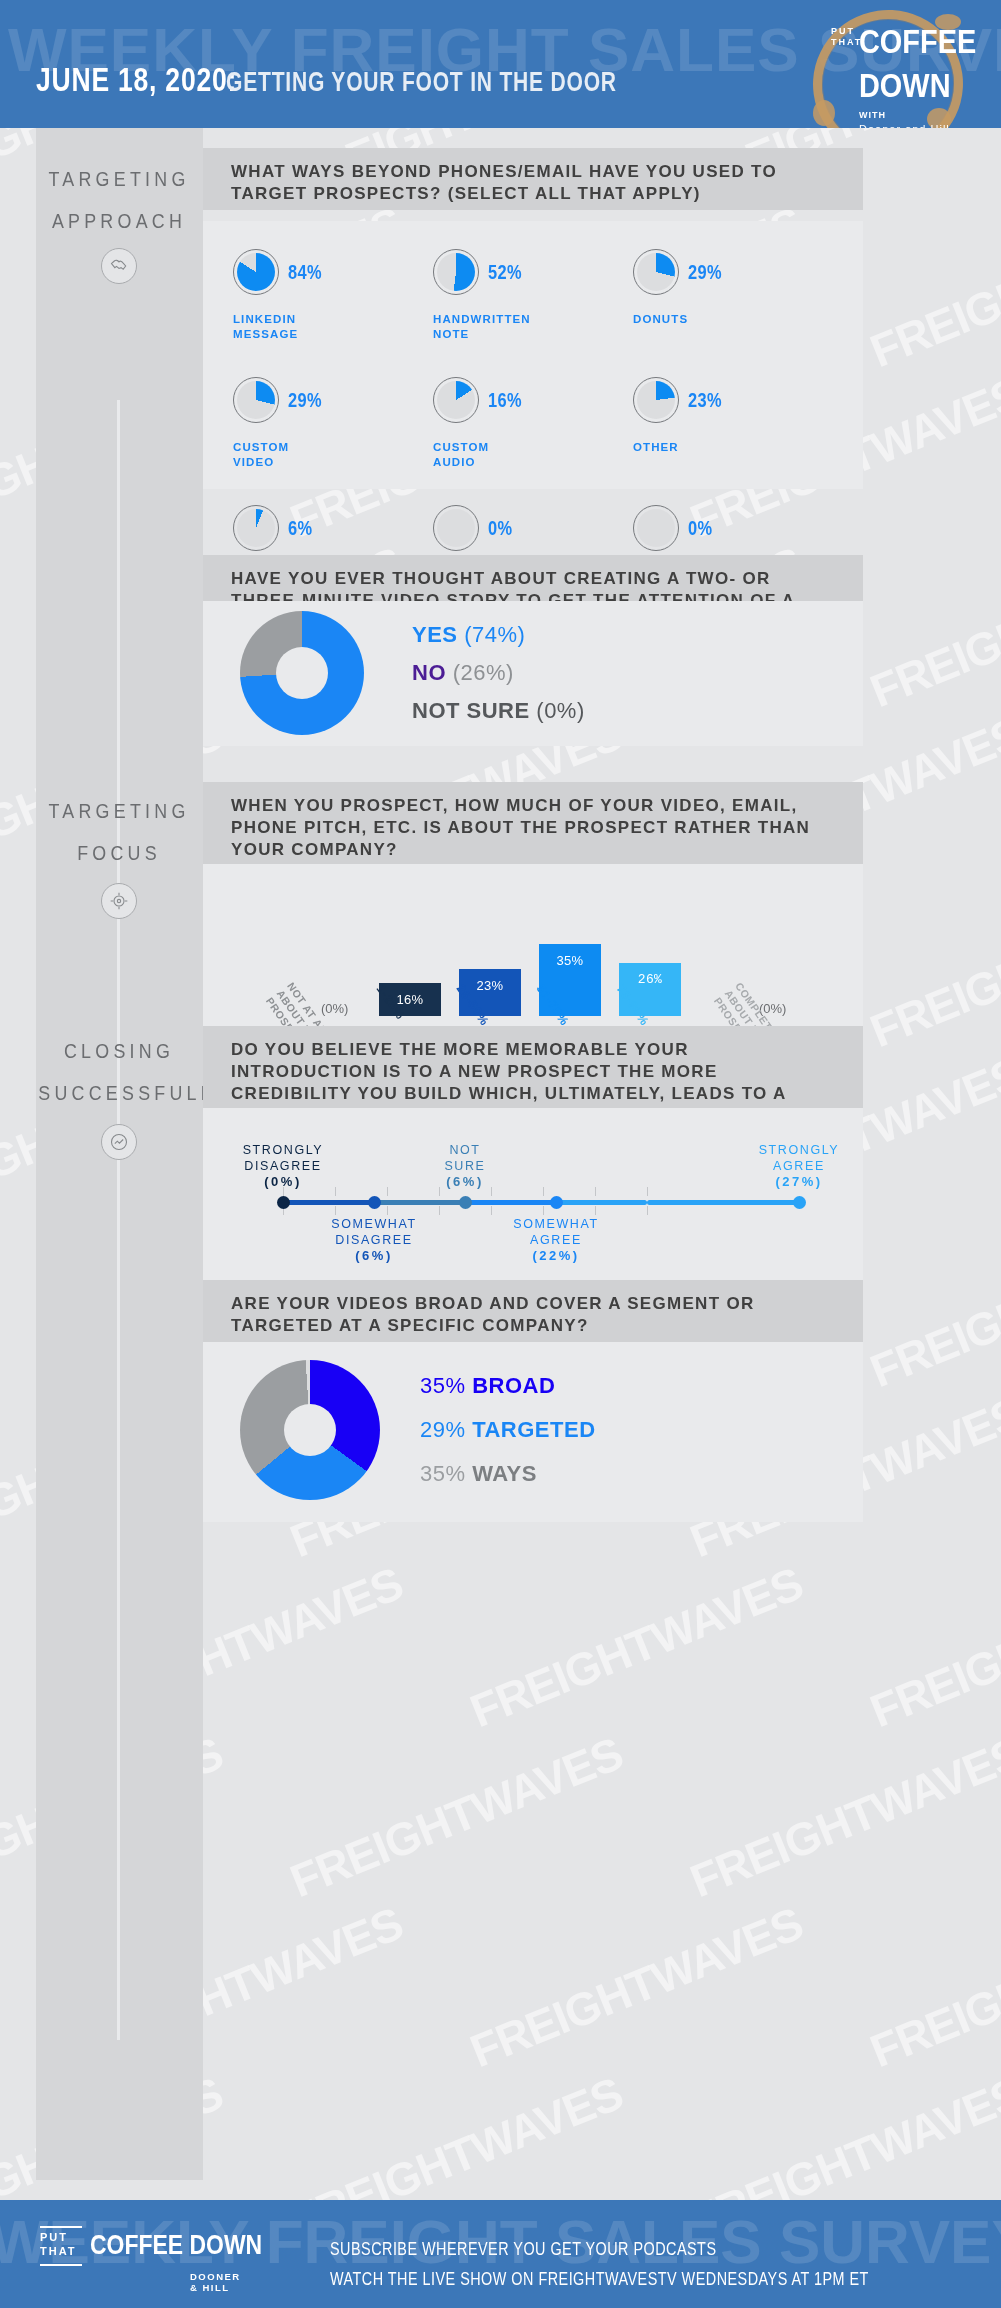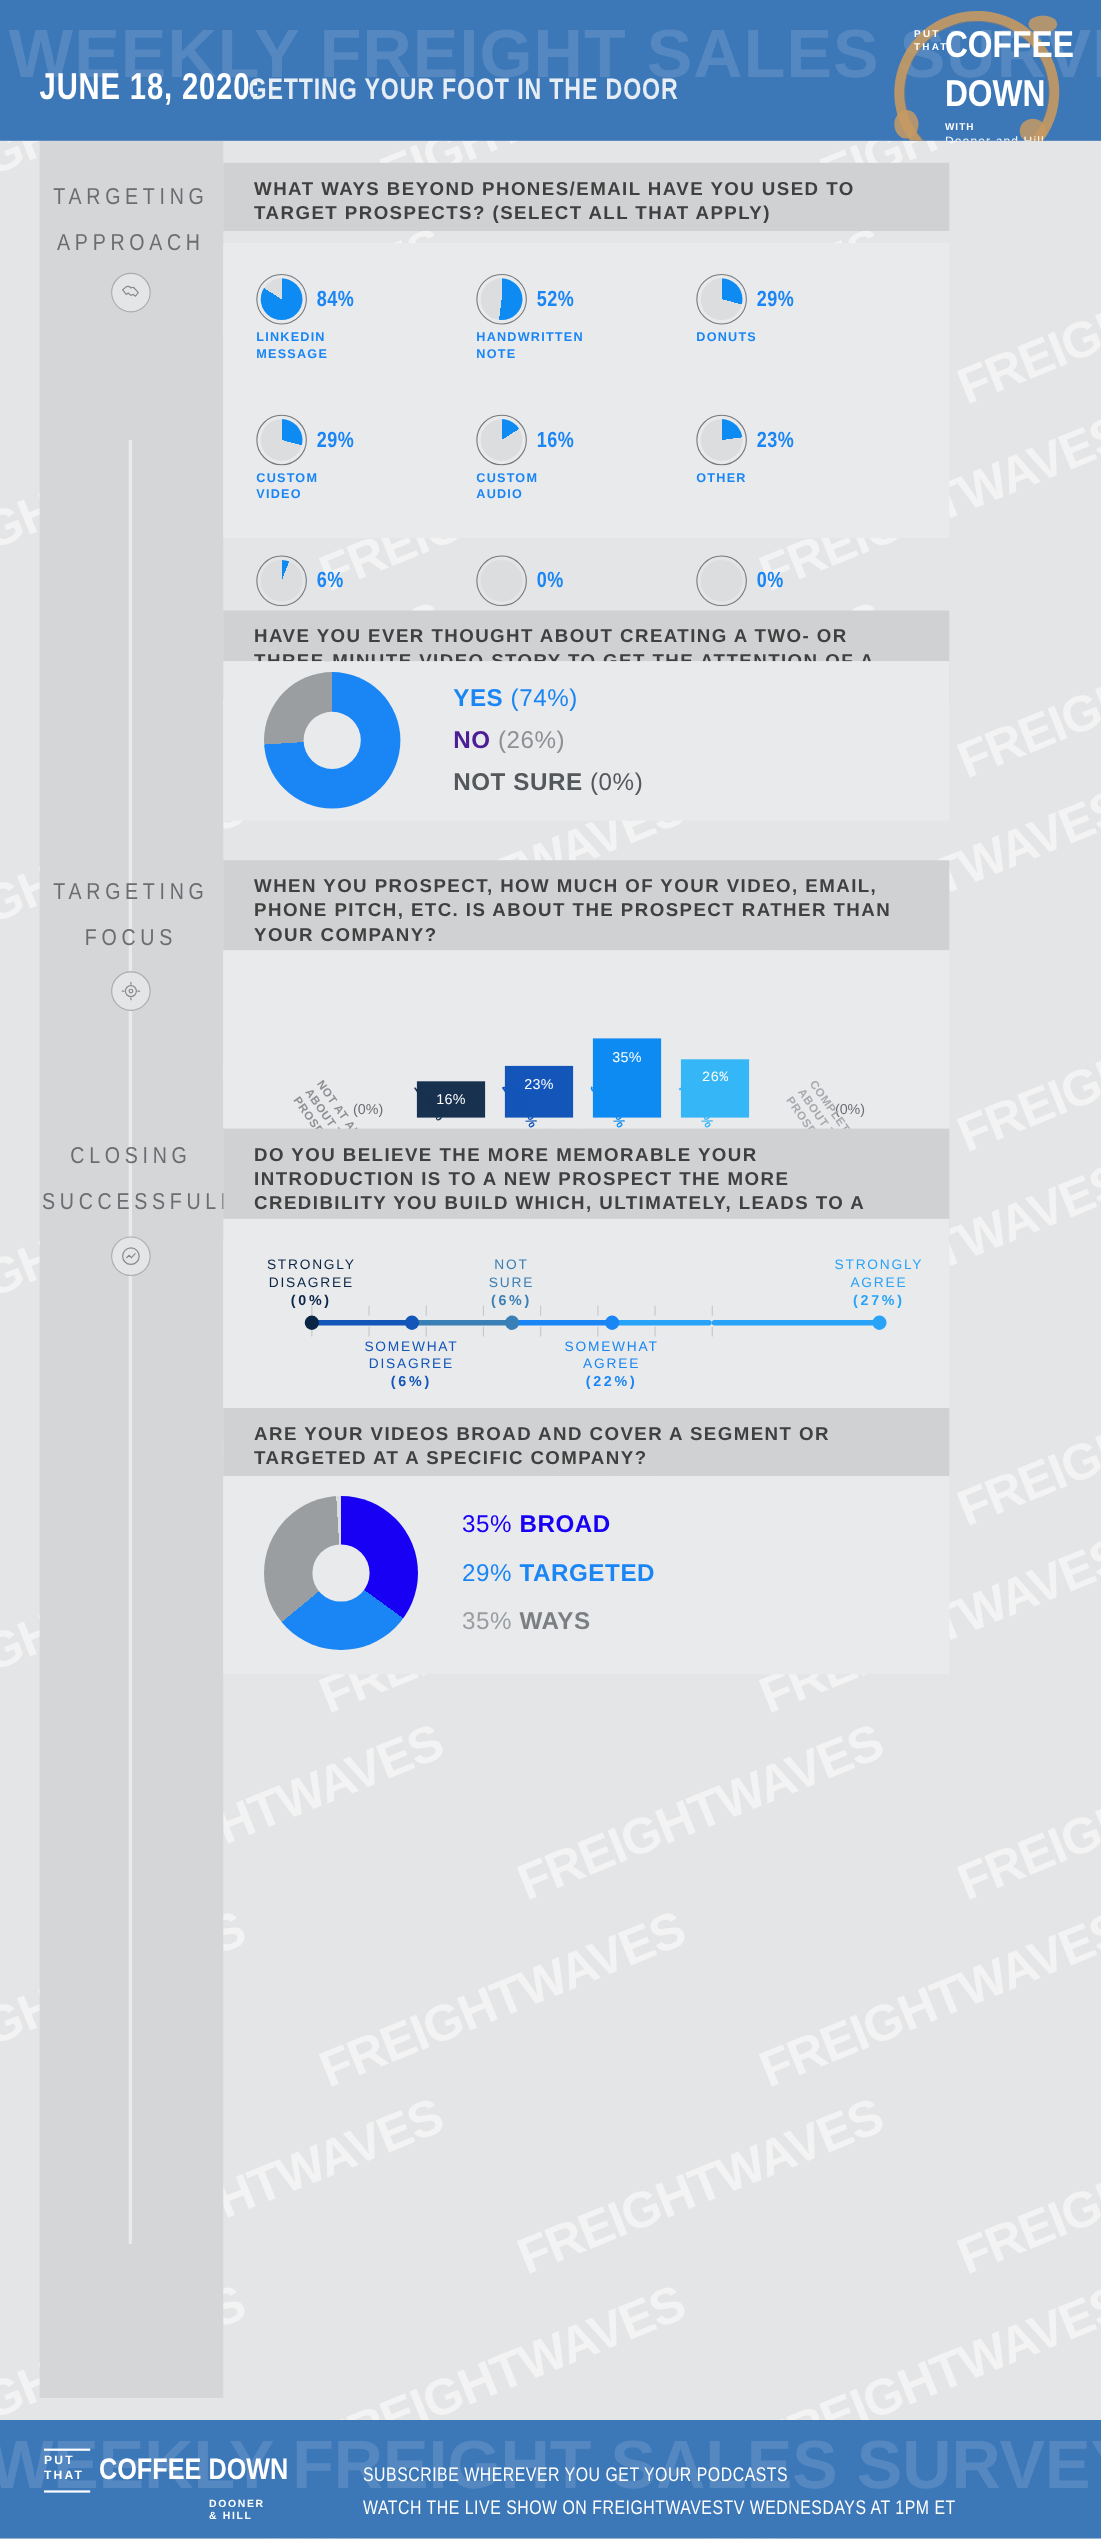--- a/index.html
+++ b/index.html
@@ -176,21 +176,21 @@
     width: 100%; height: 100%; border-radius: 50%;
     background: #dcdddf;
   }
   .pie-pct {
     color: #1a86f5; font-size: 20px; font-weight: bold;
     font-family: "Liberation Sans Narrow","Liberation Sans", sans-serif;
     transform: scaleX(0.82); transform-origin: left center;
     letter-spacing: 0.5px;
   }
   .pie-label {
-    margin-top: 5px;
+    margin-top: 17px;
     color: #1a86f5;
     font-size: 11.5px; font-weight: bold;
     letter-spacing: 1.1px; line-height: 15px;
   }
 
   
   .donut-panel { display: flex; align-items: center; }
   .donut {
     width: 124px; height: 124px; border-radius: 50%;
     position: relative; flex: none;

